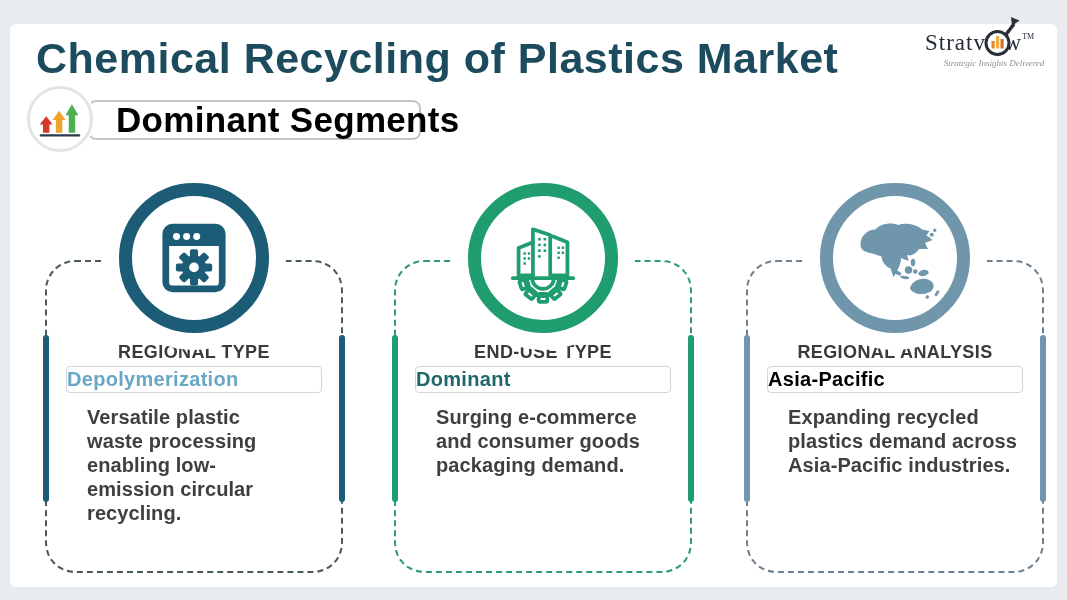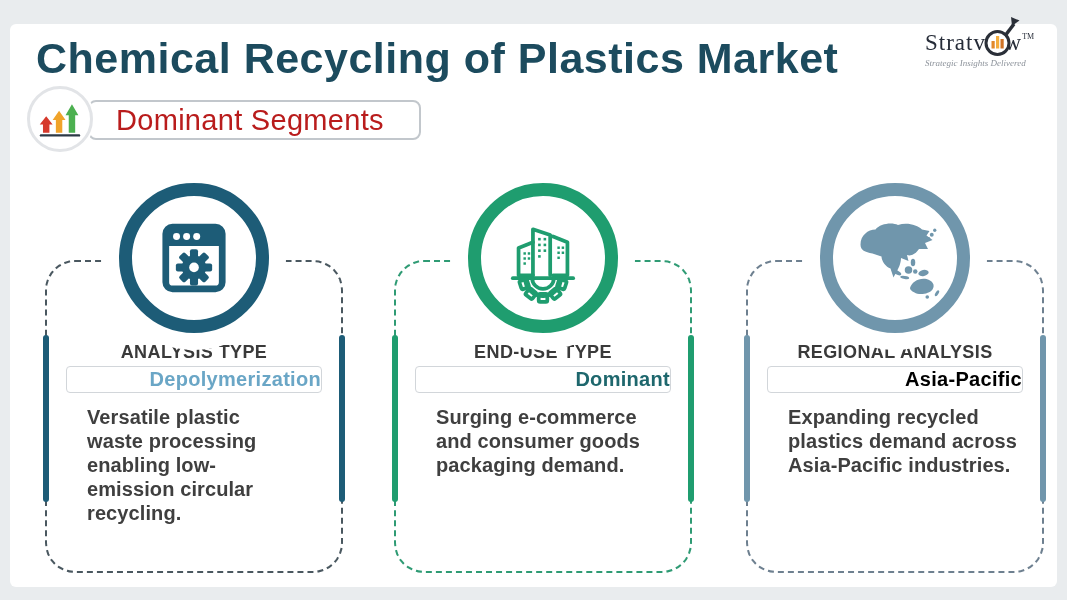--- a/index.html
+++ b/index.html
@@ -14,33 +14,33 @@
   .title { position:absolute; left:26px; top:9px; font-size:43px; line-height:50px;
            font-weight:700; letter-spacing:.5px; color:#1c4b5e; white-space:nowrap; }
 
   .badge-circle { position:absolute; left:17px; top:62px; width:66px; height:66px;
                   background:#fff; border:3px solid #e2e4e7; border-radius:50%;
                   display:flex; align-items:center; justify-content:center; z-index:2;
                   box-shadow:0 0 0 2px #fff; }
   .badge-box { position:absolute; left:78px; top:76px; width:333px; height:40px;
                background:#fff; border:2px solid #c2c7cc; border-radius:8px;
                display:flex; align-items:center; padding-left:26px; z-index:1; }
-  .badge-box span { font-size:29px; font-weight:400; color:#b91c1c; letter-spacing:.3px;
+  .badge-box span { font-size:35px; font-weight:700; color:#000000; letter-spacing:.3px;
                     white-space:nowrap; }
 
   
   .logo { position:absolute; left:915px; top:6px; width:138px; }
   .logo .brand { position:relative; font-family:"Liberation Serif", serif; font-size:23px;
                  letter-spacing:1px; color:#262c38; white-space:nowrap; z-index:1; }
   .logo .tm { font-size:8px; vertical-align:top; position:relative; top:2px; letter-spacing:0; }
   .logo .magnifier { position:absolute; left:56px; top:-15px; z-index:2; }
   .logo .research { font-family:"Liberation Serif", serif; font-weight:700; font-size:19px;
                     color:#d03b2b; text-align:right; letter-spacing:1px; margin-top:-1px; }
   .logo .tagline { font-family:"Liberation Serif", serif; font-style:italic; font-size:9px;
-                   color:#8d939b; text-align:left; margin-top:2px; white-space:nowrap; }
+                   color:#8d939b; text-align:center; margin-top:2px; white-space:nowrap; }
 
   
   .card { position:absolute; top:236px; width:298px; height:313px; border-radius:30px;
           background:#fff; }
   .card-1 { left:35px;  border:2px dashed #4a5860; }
   .card-2 { left:384px; border:2px dashed #2f9b74; }
   .card-3 { left:736px; border:2px dashed #6e8090; }
 
   .icon-mask { position:absolute; left:50%; top:-96px; margin-left:-92px; width:184px;
                height:184px; background:#fff; border-radius:50%; z-index:1; }
@@ -55,21 +55,21 @@
   .bar-left  { left:-4px; }
   .bar-right { right:-4px; }
   .card-1 .bar { background:#1d5c77; }
   .card-2 .bar { background:#1f9d6f; }
   .card-3 .bar { background:#7096ac; }
 
   .card-heading { position:absolute; top:80px; left:0; width:100%; text-align:center;
                   font-size:18px; font-weight:700; letter-spacing:.4px; color:#3a3a3a; }
   .value-box { position:absolute; top:104px; left:19px; right:19px; height:27px;
                background:#fff; border:1px solid #d2d6da; border-radius:4px;
-               display:flex; align-items:center; justify-content:flex-end; }
+               display:flex; align-items:center; justify-content:flex-start; }
   .value-box span { font-size:20px; font-weight:700; letter-spacing:.3px; }
   .card-1 .value-box span { color:#6aa6c6; }
   .card-2 .value-box span { color:#1e676d; }
   .card-3 .value-box span { color:#000000; }
 
   .card-body { position:absolute; top:143px; left:40px; right:12px;
                font-size:20px; line-height:24px; font-weight:700; color:#3f3f3f;
                white-space:pre-line; letter-spacing:.1px; }
 </style>
 </head>
@@ -127,21 +127,21 @@
               <rect x="-3" y="-13.5" width="6" height="8" rx="1.5" transform="rotate(180)"></rect>
               <rect x="-3" y="-13.5" width="6" height="8" rx="1.5" transform="rotate(225)"></rect>
               <rect x="-3" y="-13.5" width="6" height="8" rx="1.5" transform="rotate(270)"></rect>
               <rect x="-3" y="-13.5" width="6" height="8" rx="1.5" transform="rotate(315)"></rect>
               <circle cx="0" cy="0" r="9"></circle>
               <circle cx="0" cy="0" r="3.6" fill="#ffffff"></circle>
             </g>
           </g>
         </svg>
       </div>
-      <h2 class="card-heading">ANALYSIS TYPE</h2>
+      <h2 class="card-heading">REGIONAL TYPE</h2>
       <div class="value-box">
         <span>Depolymerization</span>
       </div>
       <p class="card-body">Versatile plastic
 waste processing
 enabling low-
 emission circular
 recycling.</p>
     </section>
 

